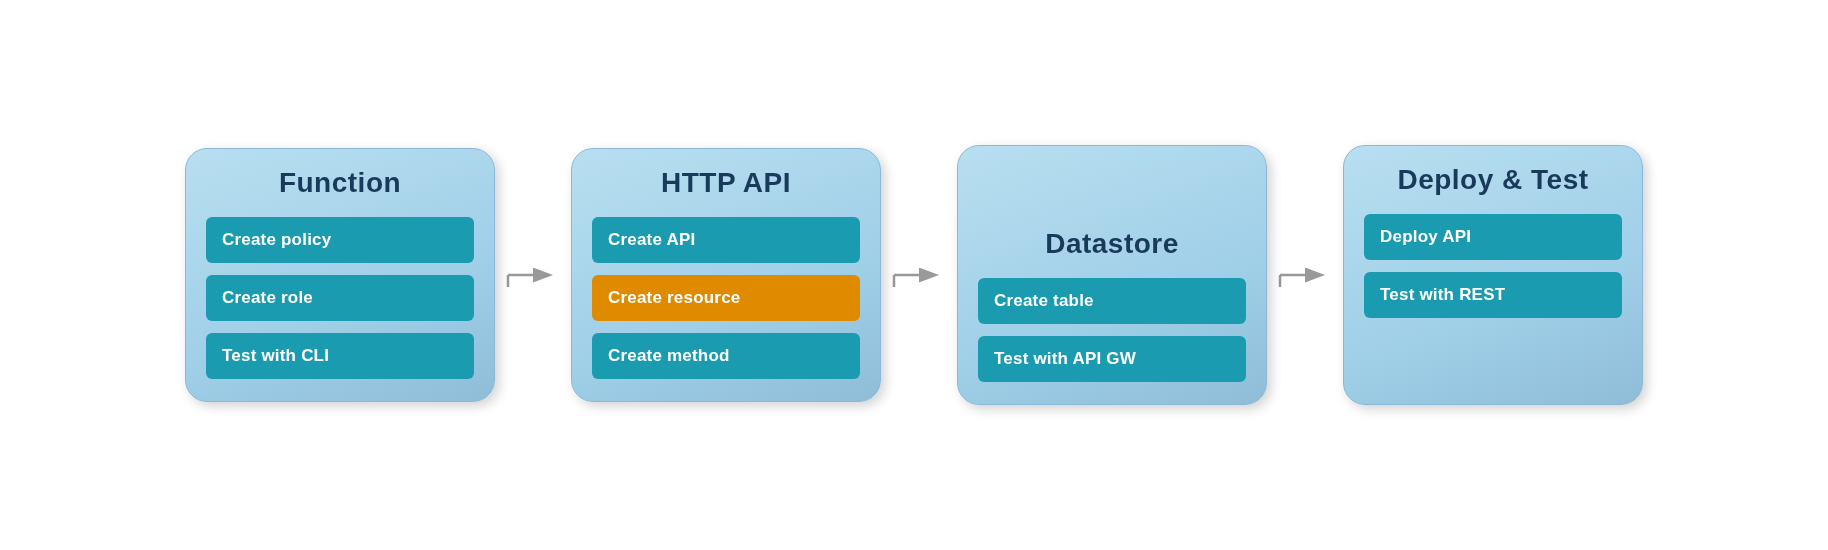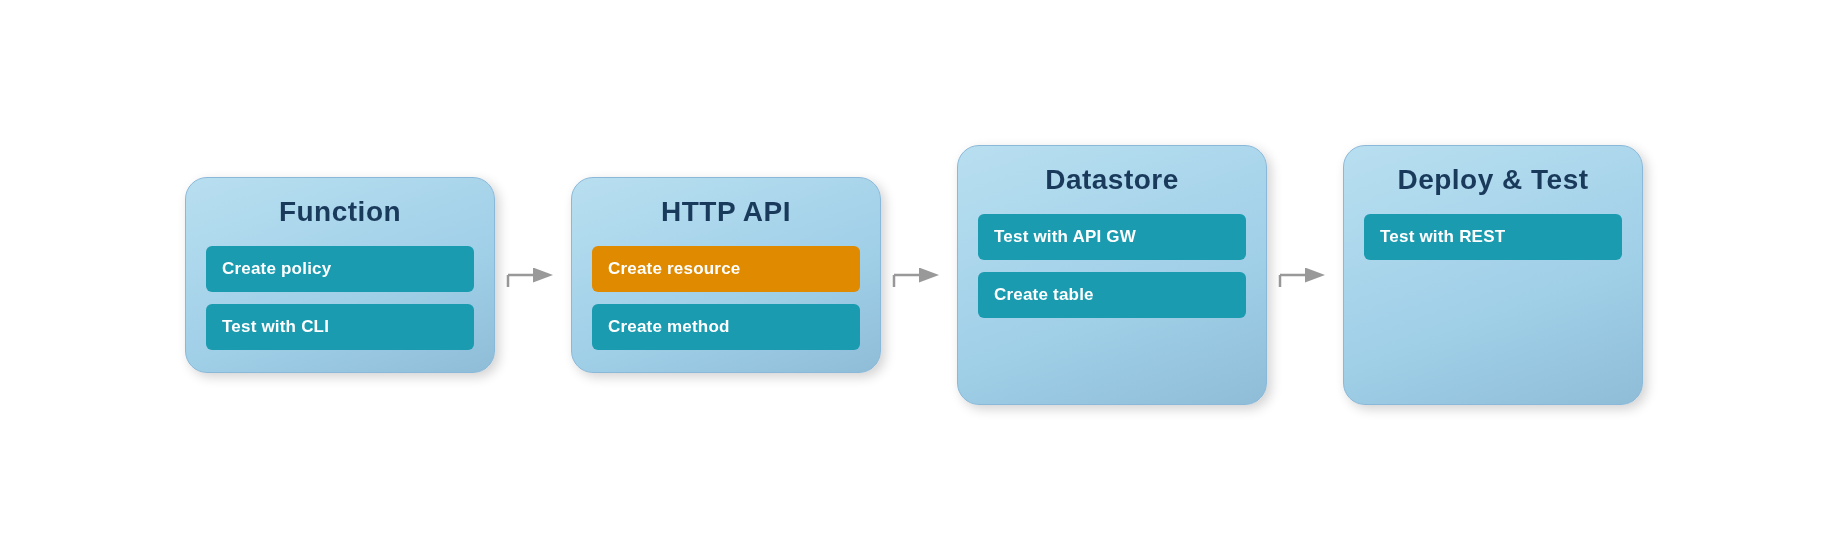--- a/index.html
+++ b/index.html
@@ -82,68 +82,71 @@
     }
   </style>
 </head>
 <body>
 
 <div class="diagram">
 
   <div class="panel panel-blue">
     <div class="panel-title">Function</div>
     <button class="btn btn-teal">Create policy</button>
+    <button class="btn btn-teal">Create role</button>
     <button class="btn btn-teal">Test with CLI</button>
   </div>
 
   <div class="arrow">
     <svg viewBox="0 0 55 40">
       <defs>
         <marker id="ah1" markerWidth="8" markerHeight="8" refX="6" refY="3" orient="auto">
           <path d="M0,0 L0,6 L8,3 z" fill="#999"></path>
         </marker>
       </defs>
       <path d="M5,20 L45,20" stroke="#999" stroke-width="2.5" fill="none" marker-end="url(#ah1)"></path>
       <path d="M5,20 L5,32" stroke="#999" stroke-width="2.5" fill="none"></path>
     </svg>
   </div>
 
   <div class="panel panel-blue">
     <div class="panel-title">HTTP API</div>
+    <button class="btn btn-teal">Create API</button>
     <button class="btn btn-orange">Create resource</button>
     <button class="btn btn-teal">Create method</button>
   </div>
 
   <div class="arrow">
     <svg viewBox="0 0 55 40">
       <defs>
         <marker id="ah2" markerWidth="8" markerHeight="8" refX="6" refY="3" orient="auto">
           <path d="M0,0 L0,6 L8,3 z" fill="#999"></path>
         </marker>
       </defs>
       <path d="M5,20 L45,20" stroke="#999" stroke-width="2.5" fill="none" marker-end="url(#ah2)"></path>
       <path d="M5,20 L5,32" stroke="#999" stroke-width="2.5" fill="none"></path>
     </svg>
   </div>
 
-  <div class="panel panel-blue" style="width:310px; min-height:260px;">
+  <div class="panel panel-blue" style="width:310px; min-height:260px;justify-content:flex-end;">
     <div class="panel-title">Datastore</div>
+    <button class="btn btn-teal">Create table</button>
     <button class="btn btn-teal">Test with API GW</button>
-    <button class="btn btn-teal">Create table</button>
   </div>
 
   <div class="arrow">
     <svg viewBox="0 0 55 40">
       <defs>
         <marker id="ah3" markerWidth="8" markerHeight="8" refX="6" refY="3" orient="auto">
           <path d="M0,0 L0,6 L8,3 z" fill="#999"></path>
         </marker>
       </defs>
       <path d="M5,20 L45,20" stroke="#999" stroke-width="2.5" fill="none" marker-end="url(#ah3)"></path>
       <path d="M5,20 L5,32" stroke="#999" stroke-width="2.5" fill="none"></path>
     </svg>
   </div>
 
   <div class="panel panel-blue" style="width:300px; min-height:260px;">
     <div class="panel-title">Deploy &amp; Test</div>
+    <button class="btn btn-teal">Deploy API</button>
     <button class="btn btn-teal">Test with REST</button>
   </div>
 </div>
 
 </body></html>

